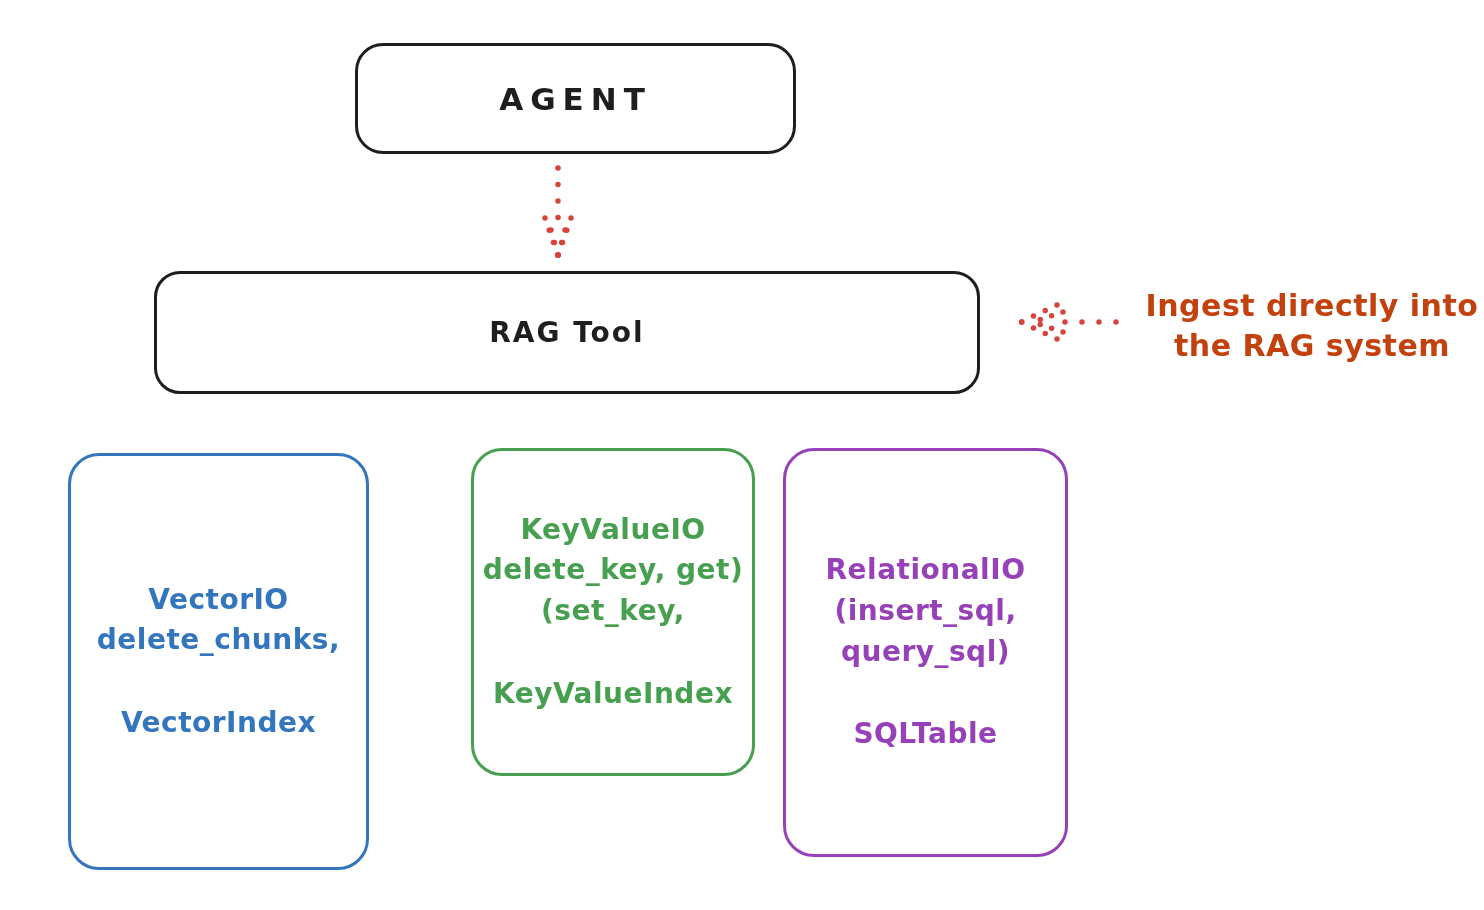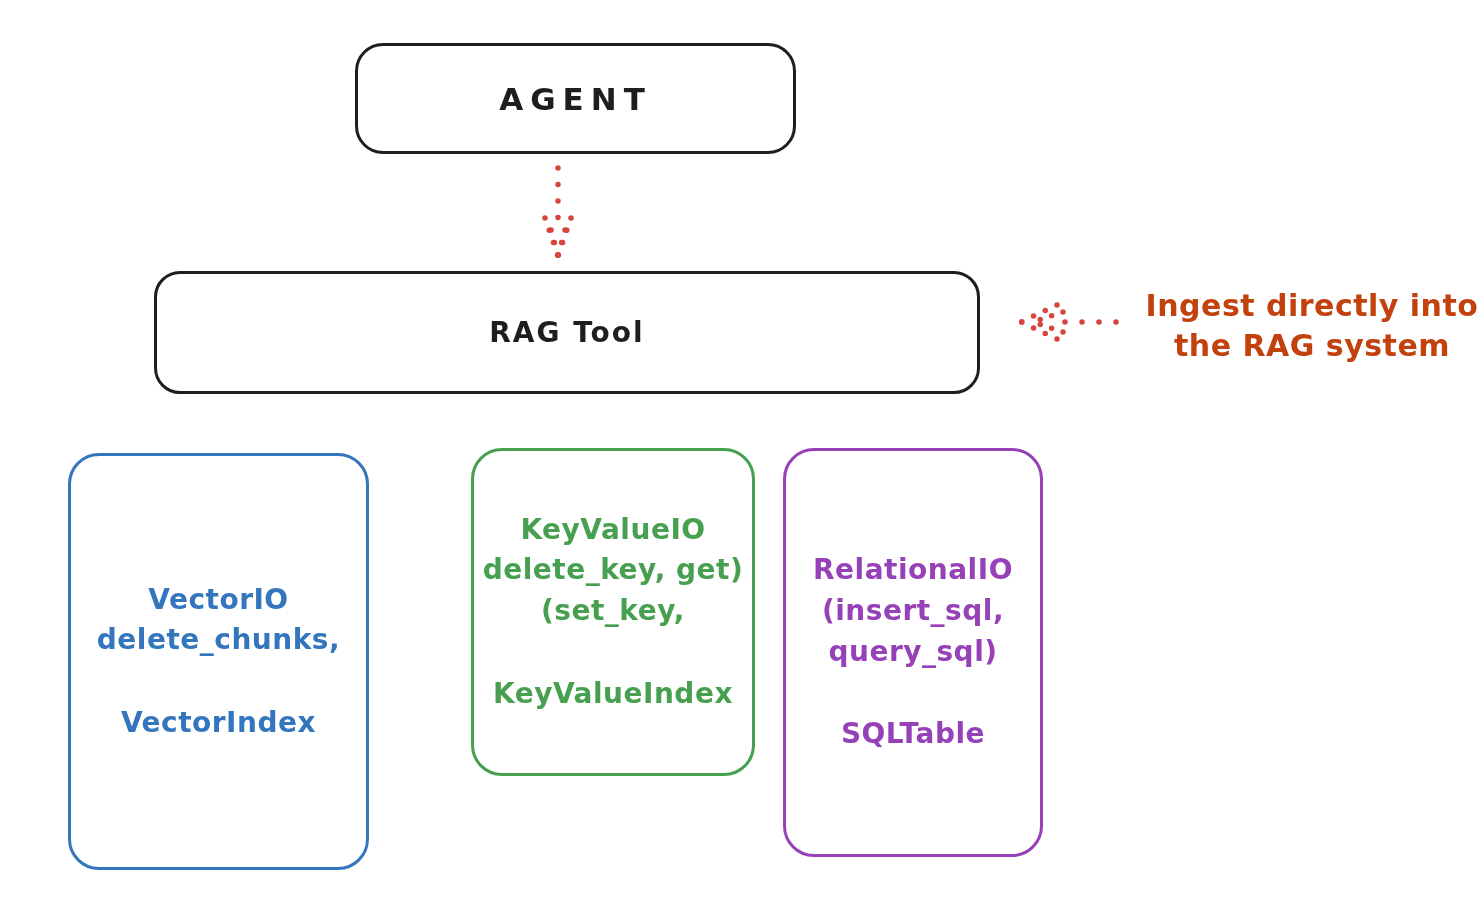--- a/index.html
+++ b/index.html
@@ -58,21 +58,21 @@
     border: 3.5px solid #3476bd;
     color: #3476bd;
   }
   .io-keyvalue {
     left: 427px; top: 448px; width: 284px; height: 328px;
     border: 3.5px solid #47a04f;
     color: #47a04f;
     margin-left: 44px;
   }
   .io-relational {
-    left: 783px; top: 448px; width: 260px; height: 409px;
+    left: 783px; top: 448px; width: 285px; height: 409px;
     border: 3.5px solid #9741b8;
     color: #9741b8;
   }
   .arrow { position: absolute; }
   .arrow-vertical { left: 541px; top: 162px; }
   .arrow-horizontal { left: 1013px; top: 300px; }
   .annotation {
     position: absolute;
     left: 1140px; top: 286px; width: 344px;
     color: #c2410c;

